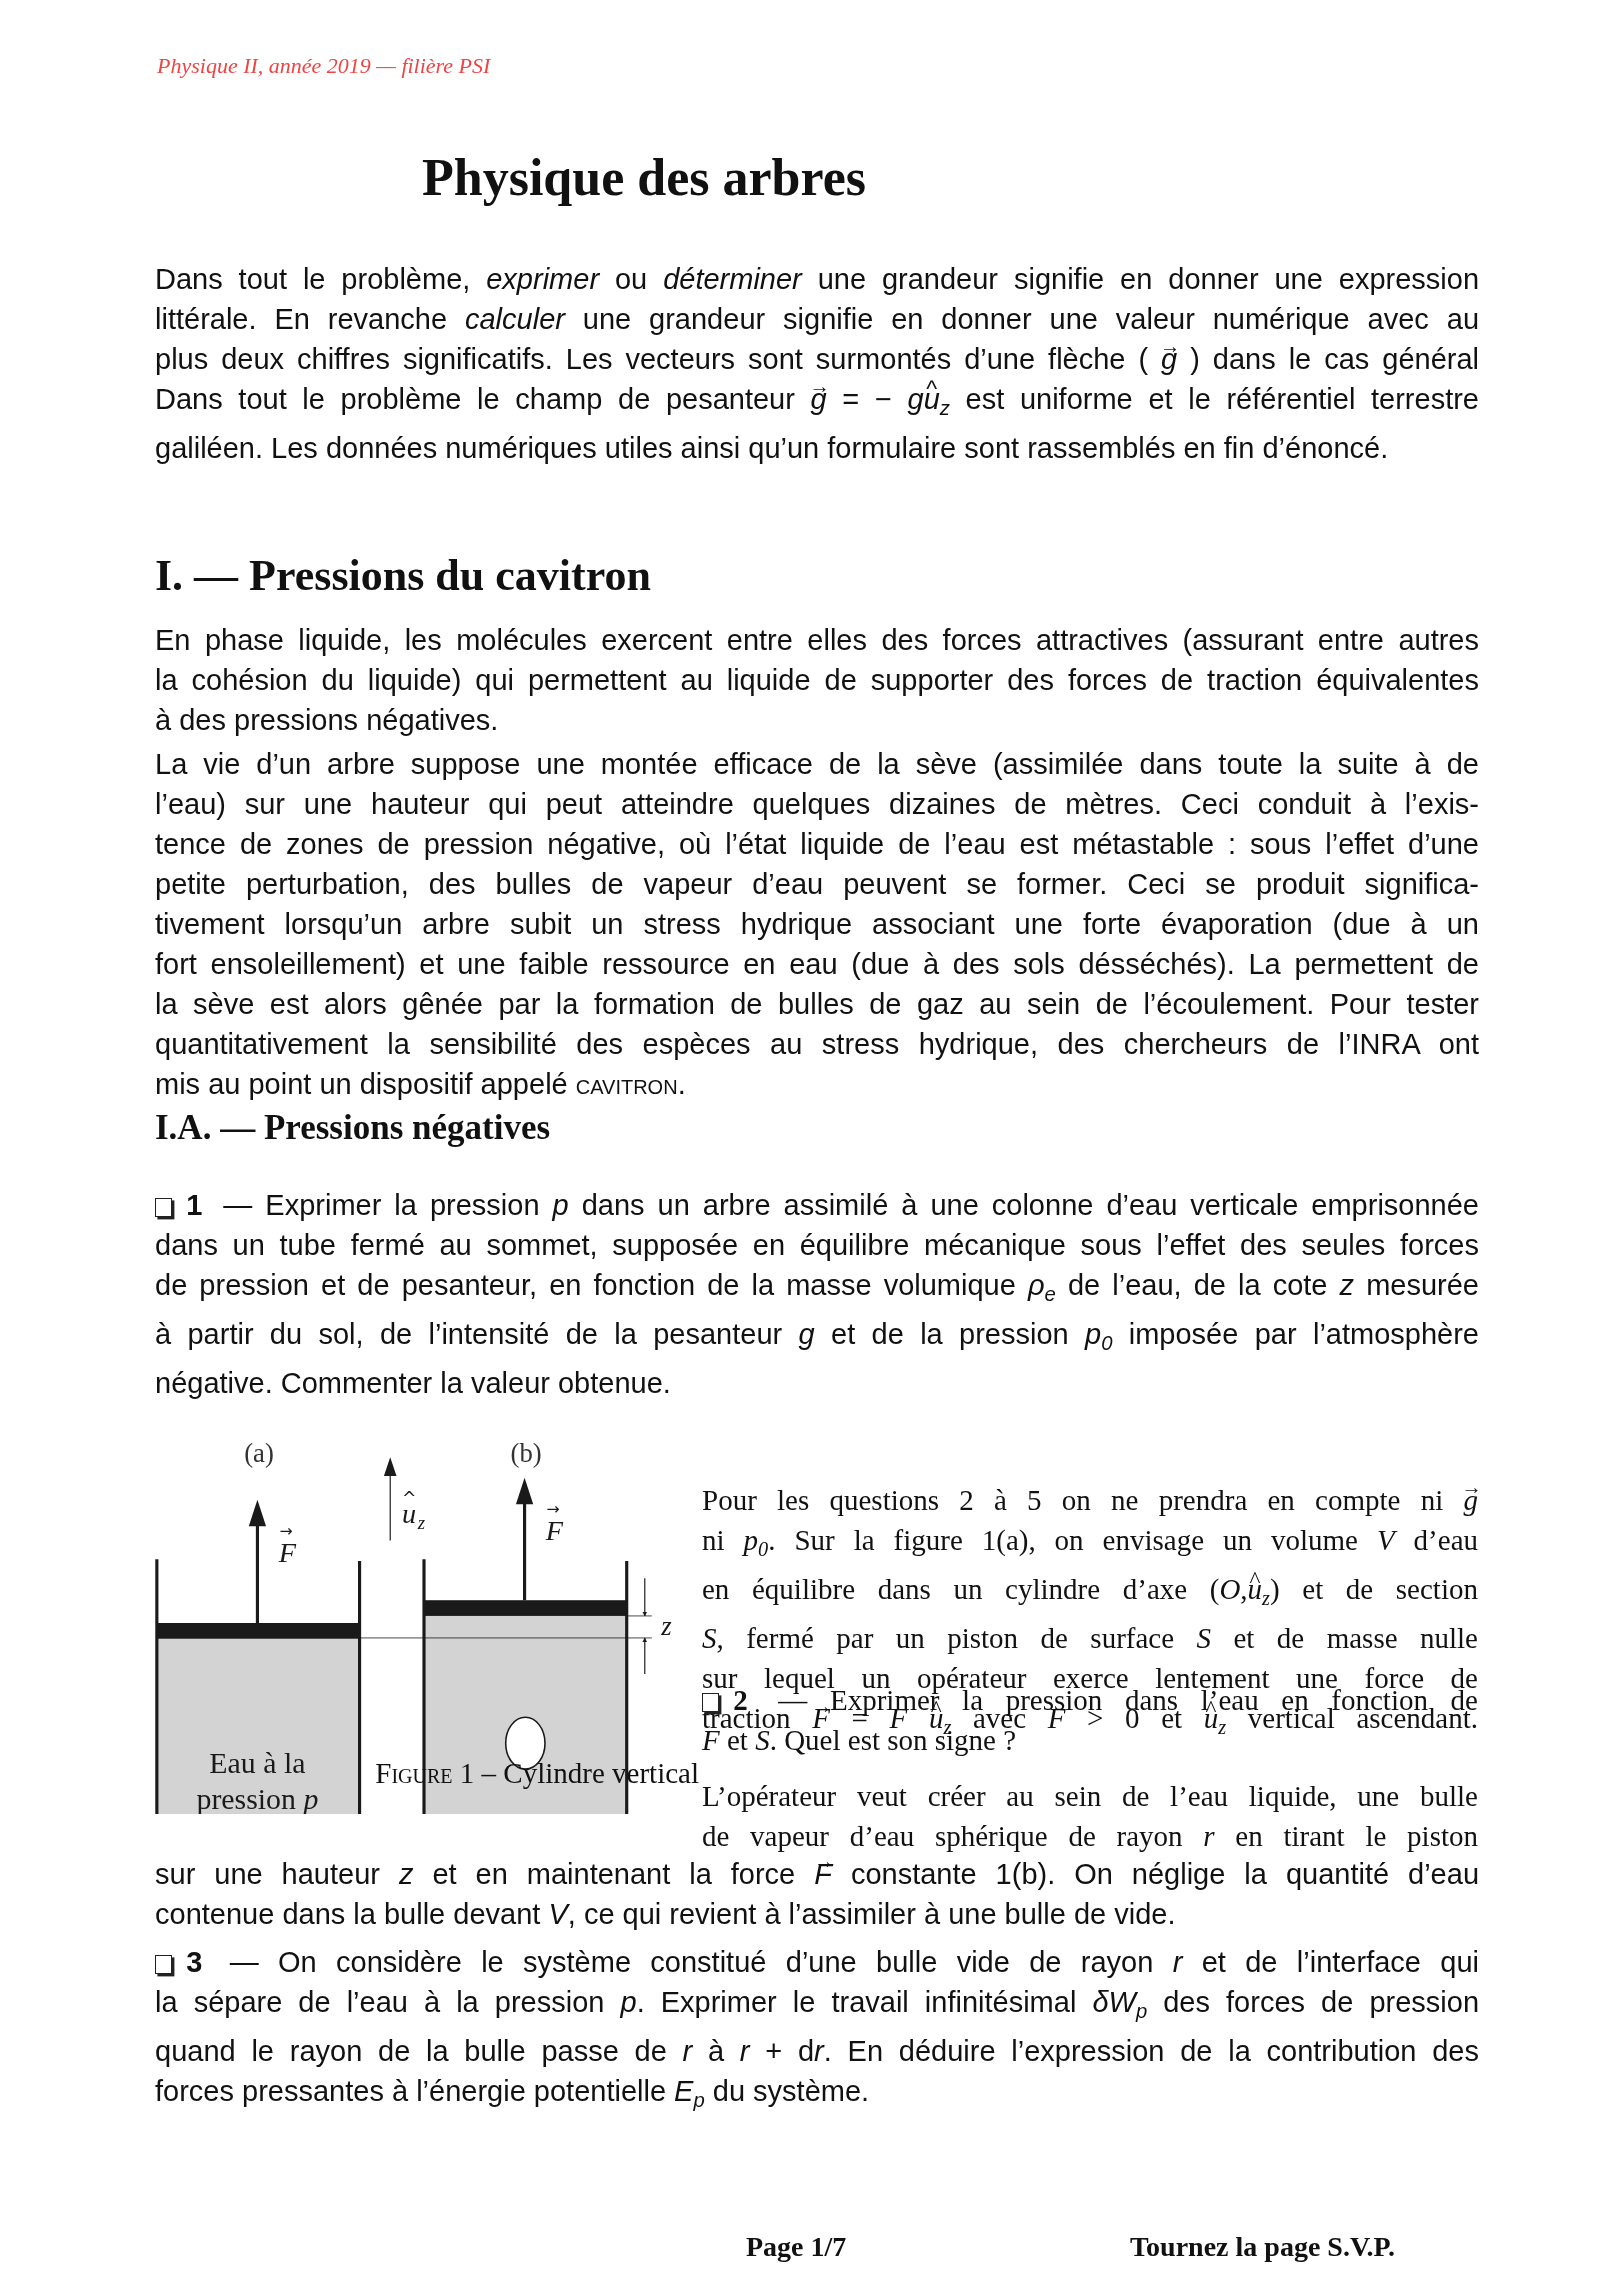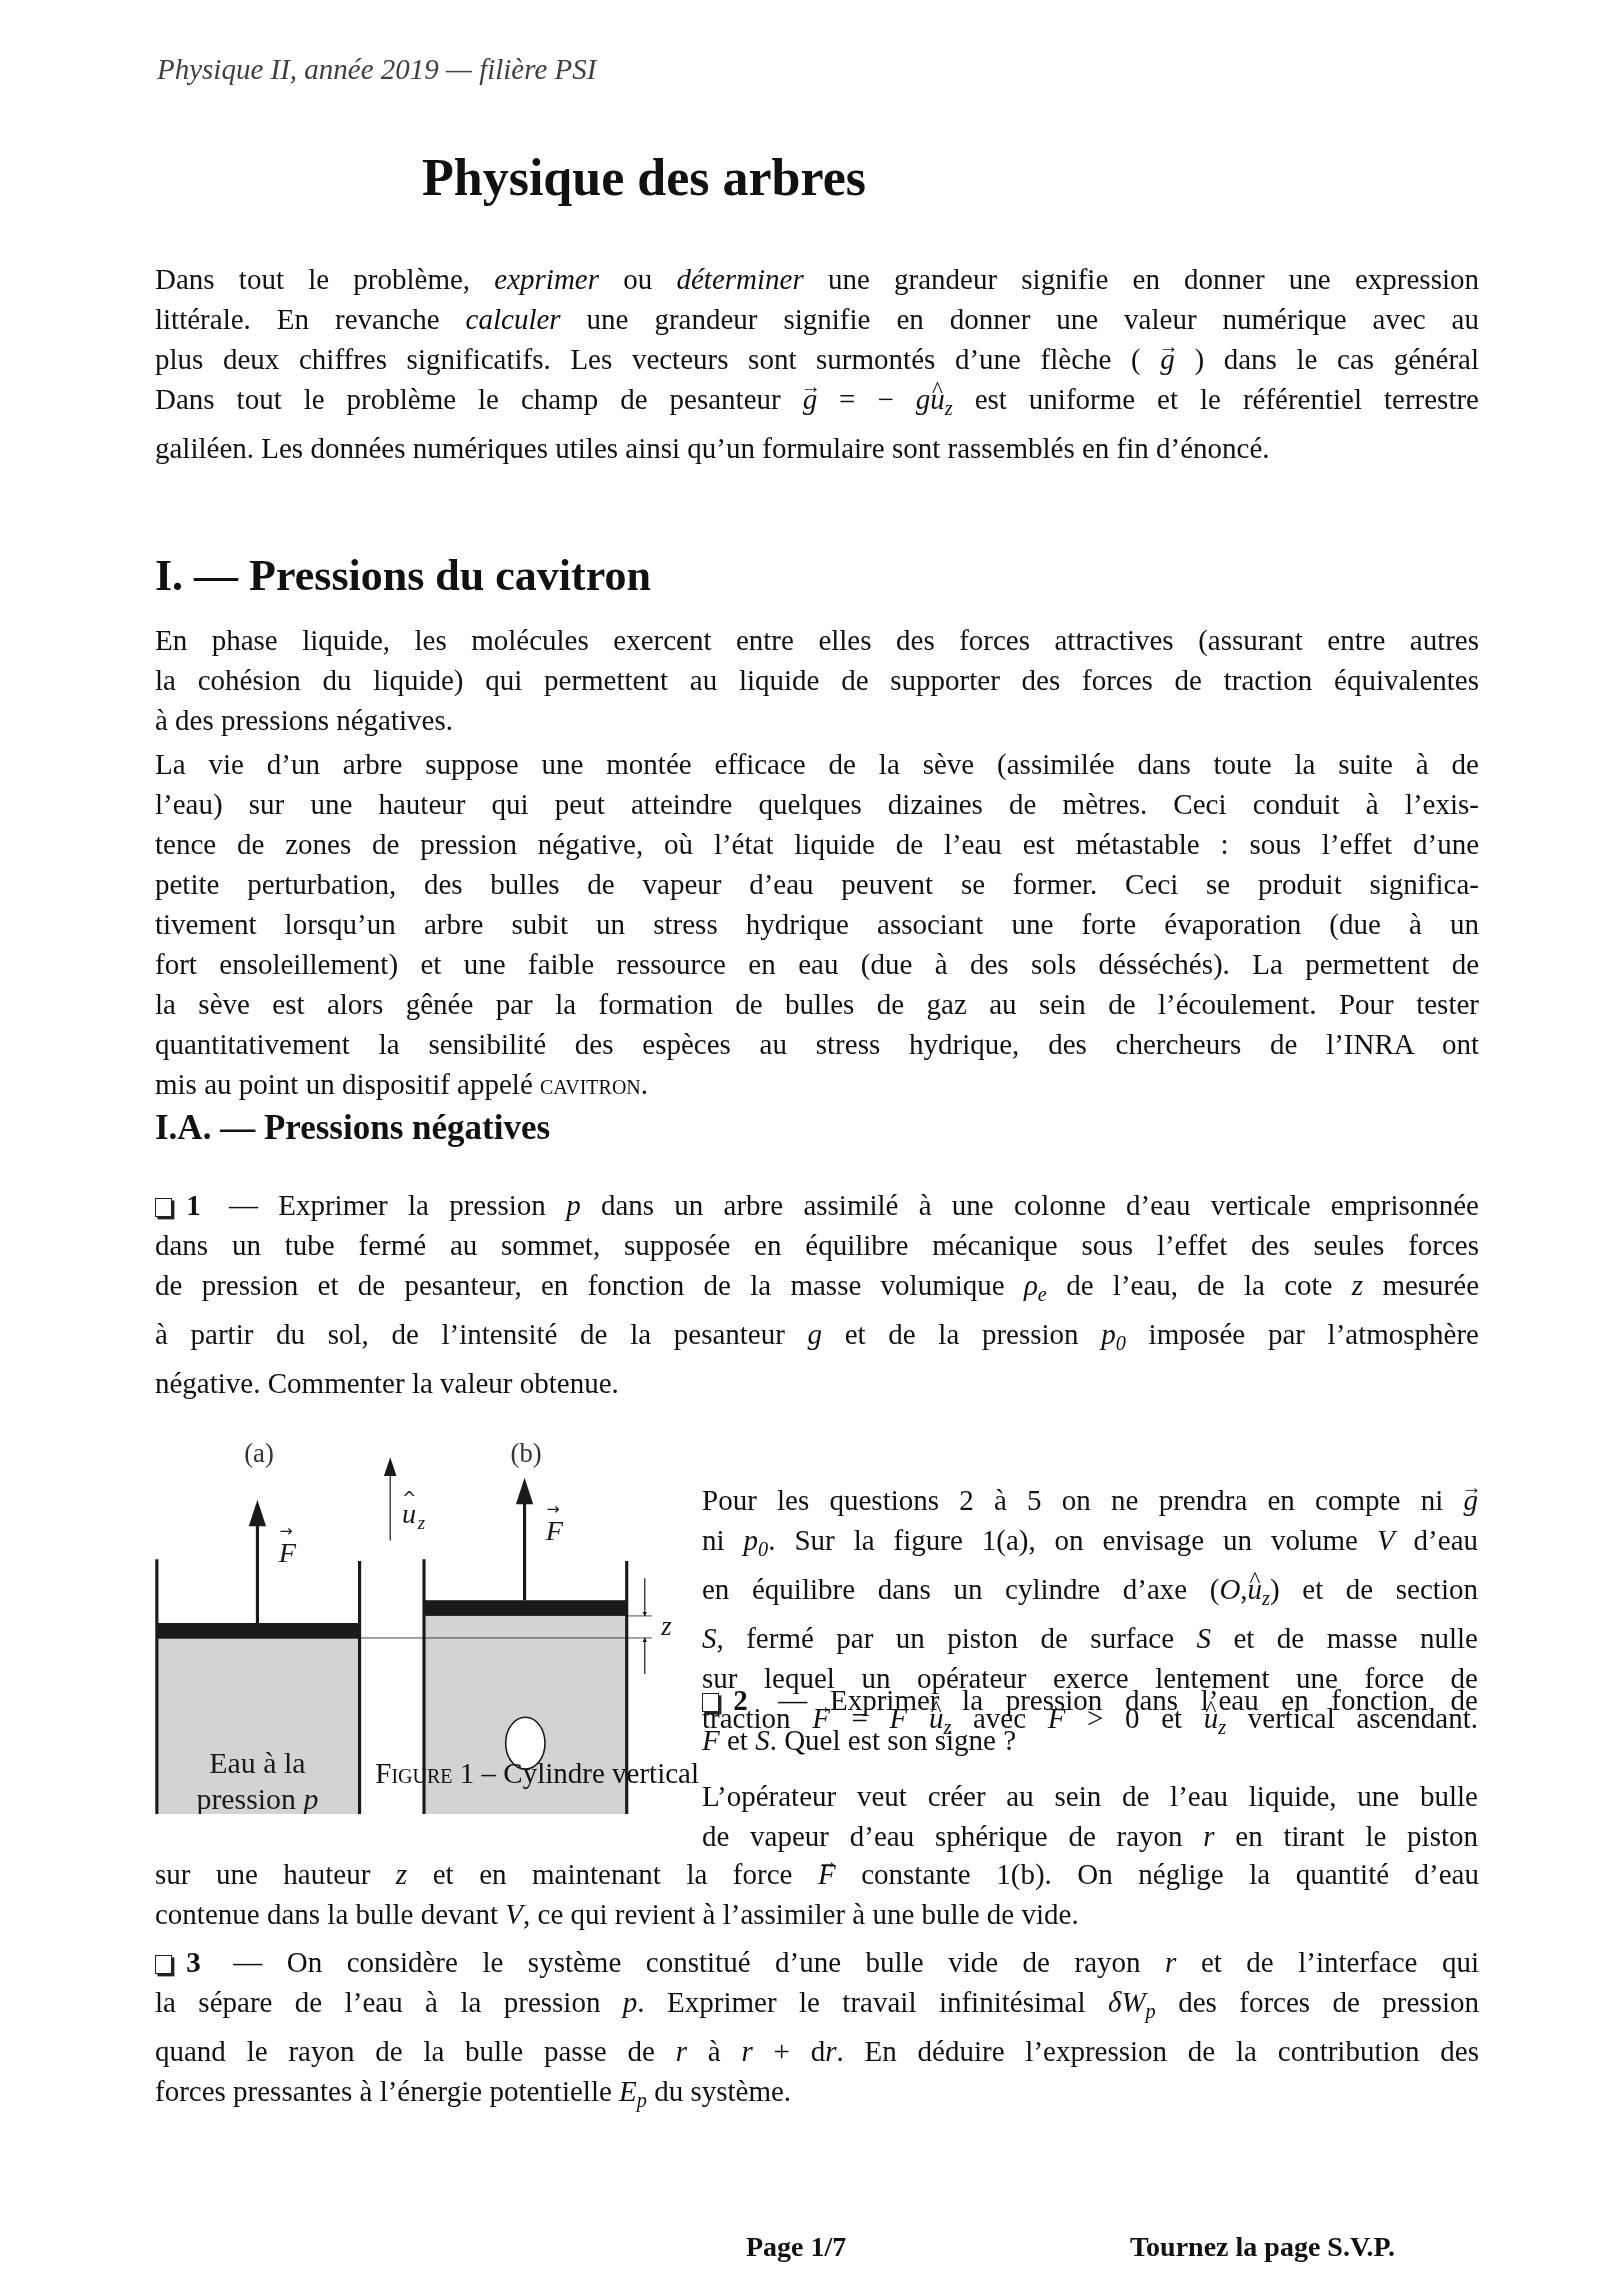--- a/index.html
+++ b/index.html
@@ -1,23 +1,23 @@
 <!DOCTYPE html>
 <html style="font-size:12.6px"><head>
 <meta charset="utf-8">
 <style>
   html, body { margin: 0; padding: 0; background: #ffffff; }
   body { width: 1622px; height: 2295px; position: relative; overflow: hidden;
          font-family: "DejaVu Serif", "Liberation Serif", serif; color: #111; }
   .page { position: absolute; left: 0; top: 0; width: 1622px; height: 2295px; }
   .running-head { position: absolute; left: 157px; top: 53px; font-family: "Liberation Serif", serif;
-                  font-style: italic; font-size: 29px; color: #404040; }
+                  font-style: italic; font-size: 22px; color: #ef4444; }
   .title { position: absolute; left: 0; width: 1288px; top: 148px; text-align: center;
            font-family: "Liberation Serif", serif; font-weight: bold; font-size: 52px; }
-  .txt { position: absolute; left: 155px; width: 1324px; font-family: Liberation Serif, serif;
+  .txt { position: absolute; left: 155px; width: 1324px; font-family: Liberation Sans, sans-serif;
          font-size: 29px; line-height: 40px; text-align: justify; text-align-last: auto; }
   .just-line { text-align: justify; text-align-last: justify; display: block; }
   .last-line { text-align: left; display: block; }
   .h1 { position: absolute; left: 155px; top: 550px; font-family: "Liberation Serif", serif;
         font-weight: bold; font-size: 44px; }
   .h2 { position: absolute; left: 155px; top: 1108px; font-family: "Liberation Serif", serif;
         font-weight: bold; font-size: 35px; }
   i, .m { font-style: italic; }
   .sc { font-variant: small-caps; }
   .qbox { display: inline-block; width: 17.3px; height: 19px; border: 1.6px solid #222; box-sizing: border-box;

